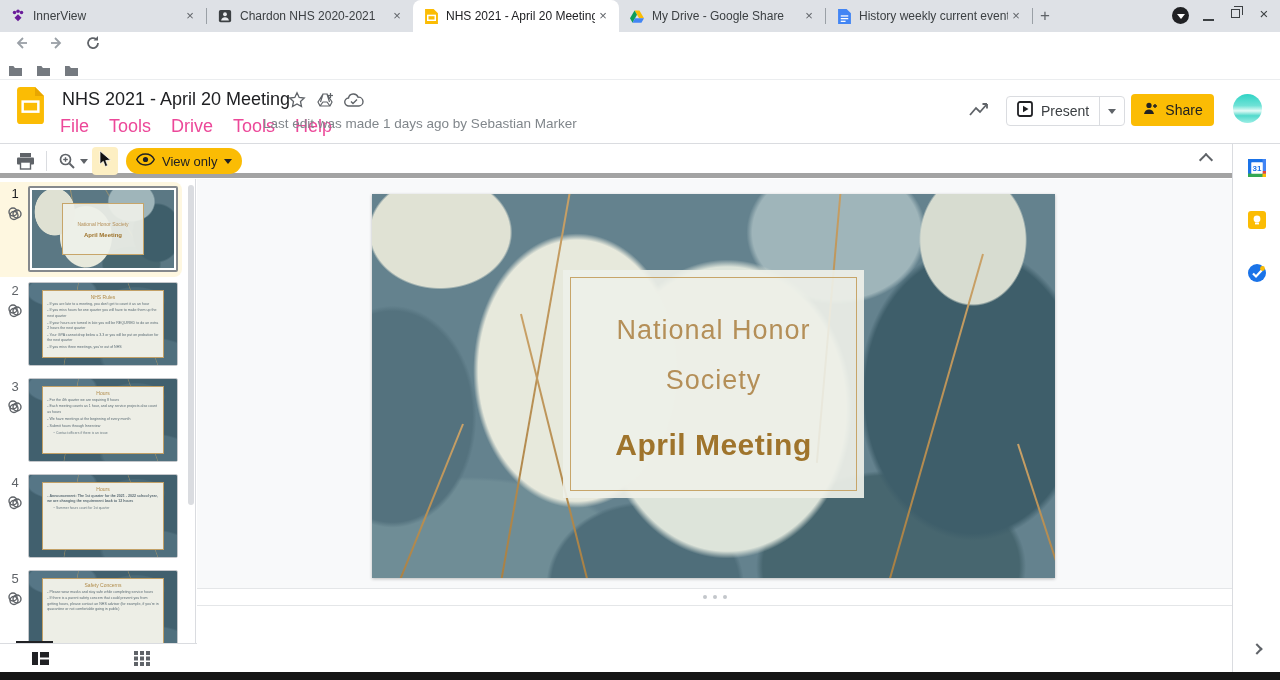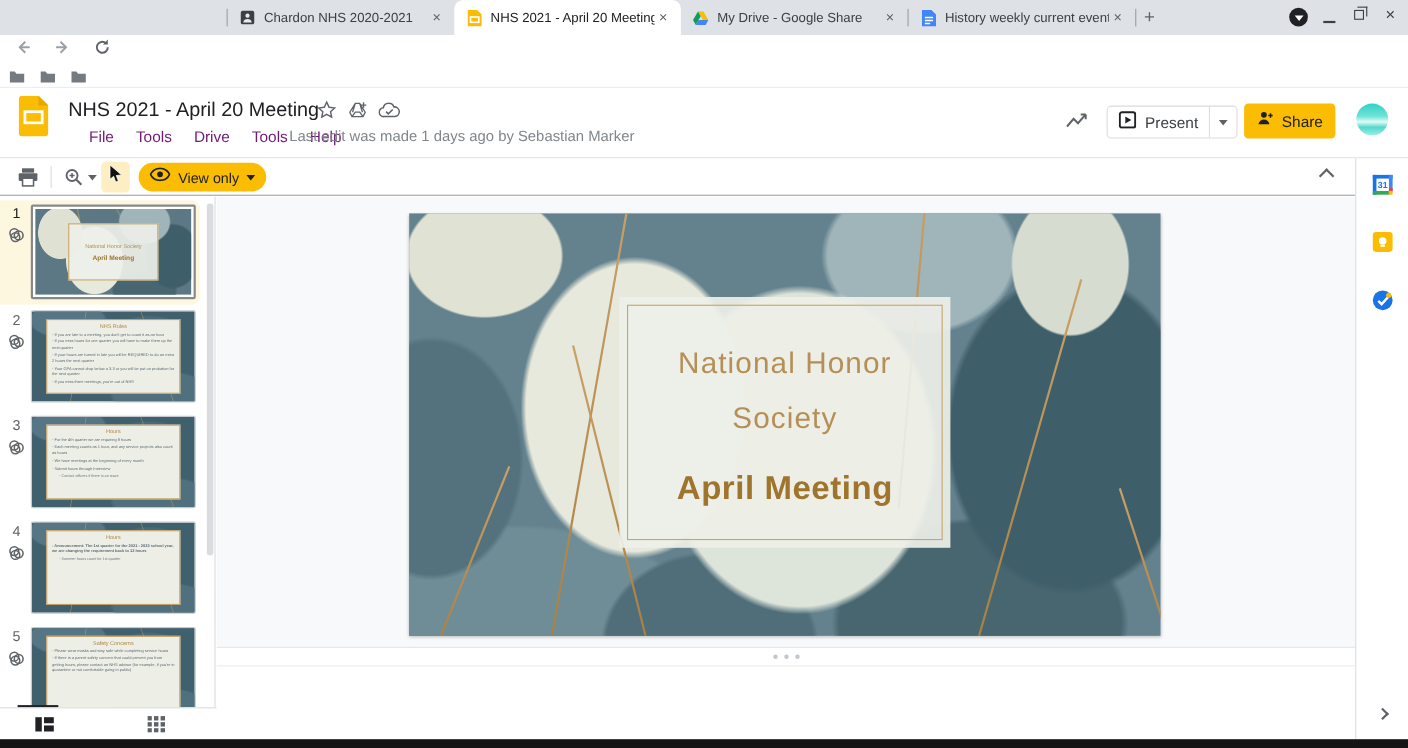--- a/index.html
+++ b/index.html
@@ -43,36 +43,36 @@
        display:flex;align-items:center;justify-content:center;}
   .menu-dots{position:absolute;left:1254px;top:34px;width:4px;height:16px;color:#5f6368;font-size:14px;line-height:5px;}
   .menu-dots::before{content:"\2022\A\2022\A\2022";white-space:pre;}
 
   
   .bookmarks{position:absolute;left:0;top:58px;width:1280px;height:22px;background:#fff;border-bottom:1px solid #ebedef;}
 
   
   .appheader{position:absolute;left:0;top:80px;width:1280px;height:64px;background:#fff;border-bottom:1px solid #dadce0;}
   .doc-title{position:absolute;left:62px;top:9px;font-size:18px;color:#202124;}
-  .menurow{position:absolute;left:60px;top:36px;display:flex;gap:20px;font-size:14px;color:#701a75;margin-left:21px;}
+  .menurow{position:absolute;left:60px;top:36px;display:flex;gap:20px;font-size:18px;color:#ec4899;}
   .lastedit{position:absolute;left:263px;top:36px;font-size:13.5px;color:#80868b;}
   .btn-present{position:absolute;left:1006px;top:16px;height:30px;border:1px solid #dadce0;border-radius:4px;
                background:#fff;display:flex;align-items:center;padding:0 0 0 10px;}
   .btn-present .lbl{font-size:14px;color:#3c4043;margin:0 10px 0 8px;}
   .btn-present .split{width:1px;height:28px;background:#dadce0;}
   .caret{width:0;height:0;border-left:4px solid transparent;border-right:4px solid transparent;border-top:5px solid #5f6368;}
   .btn-present .caret{margin:0 8px;}
   .btn-share{position:absolute;left:1131px;top:14px;height:32px;width:83px;border-radius:4px;background:#fbbc04;
              display:flex;align-items:center;justify-content:center;gap:7px;}
   .btn-share .lbl{font-size:14px;font-weight:500;color:#202124;}
   .avatar{position:absolute;left:1233px;top:14px;width:29px;height:29px;border-radius:50%;
           background:linear-gradient(180deg,#2fd3c5 0%,#6fe2d6 40%,#e2faf6 58%,#52d9cc 75%,#9ceee5 100%);}
 
   
-  .toolbar{position:absolute;left:0;top:144px;width:1232px;height:34px;background:#fff;border-bottom:1px solid #a3a3a3;}
+  .toolbar{position:absolute;left:0;top:144px;width:1232px;height:34px;background:#fff;border-bottom:5px solid #a3a3a3;}
   .tb-sep{position:absolute;left:46px;top:7px;width:1px;height:20px;background:#dadce0;}
   .cursor-box{position:absolute;left:92px;top:3px;width:26px;height:28px;background:#fdefc3;border-radius:4px;
               display:flex;align-items:center;justify-content:center;}
   .viewonly{position:absolute;left:126px;top:4px;height:26px;border-radius:13px;background:#fbbc04;
             display:flex;align-items:center;padding:0 10px;gap:7px;}
   .viewonly .lbl{font-size:13px;font-weight:500;color:#202124;}
   .viewonly .caret{border-top-color:#202124;}
   .collapse-chevron{position:absolute;left:1200px;top:10px;width:12px;height:8px;}
   .collapse-chevron::before{content:"";position:absolute;left:1px;top:1px;width:8px;height:8px;
        border-top:2px solid #5f6368;border-left:2px solid #5f6368;transform:rotate(45deg);}
@@ -157,20 +157,32 @@
 
   .bottombar{position:absolute;left:0;top:672px;width:1280px;height:8px;background:#151515;}
 </style>
 </head>
 <body>
 
 <div class="screen">
 
   <div class="tabstrip">
 
+    <div class="tab" style="left:0;">
+      <span class="favicon">
+        <svg width="14" height="14" viewBox="0 0 16 16">
+            <circle cx="4" cy="4" r="2" fill="#6a1b9a"></circle>
+            <circle cx="8" cy="2.6" r="2" fill="#6a1b9a"></circle>
+            <circle cx="12" cy="4" r="2" fill="#6a1b9a"></circle>
+            <path d="M8 6 L12 10 L8 14 L4 10 Z" fill="#6a1b9a"></path>
+          </svg>
+      </span>
+      <span class="tab-title">InnerView</span>
+      <span class="tab-close"></span>
+    </div>
     <span class="tab-sep" style="left:206px;"></span>
 
     <div class="tab" style="left:207px;">
       <span class="favicon">
         <svg width="14" height="14" viewBox="0 0 16 16">
             <rect x="1" y="1" width="14" height="14" rx="2" fill="#3c4043"></rect>
             <circle cx="8" cy="6" r="2.2" fill="#e8eaed"></circle>
             <path d="M3.5 13c.6-2.6 2.3-3.6 4.5-3.6s3.9 1 4.5 3.6z" fill="#e8eaed"></path>
           </svg>
       </span>

